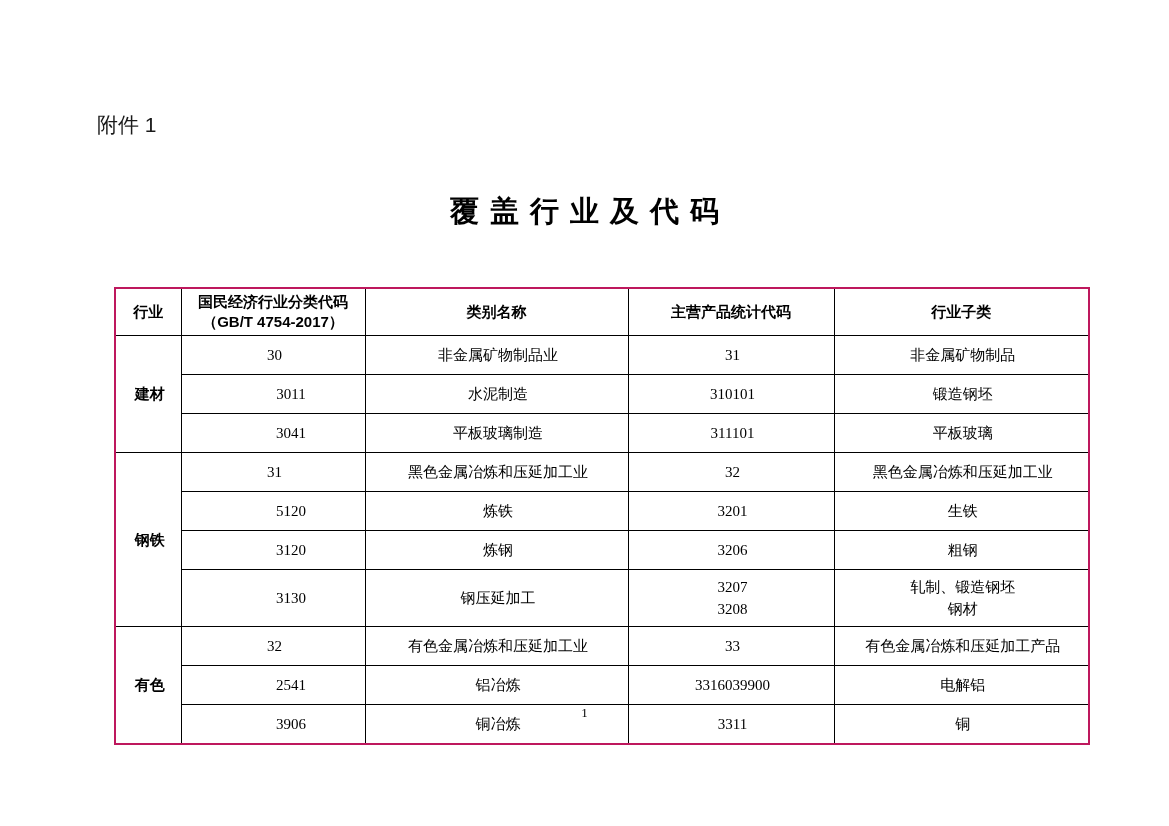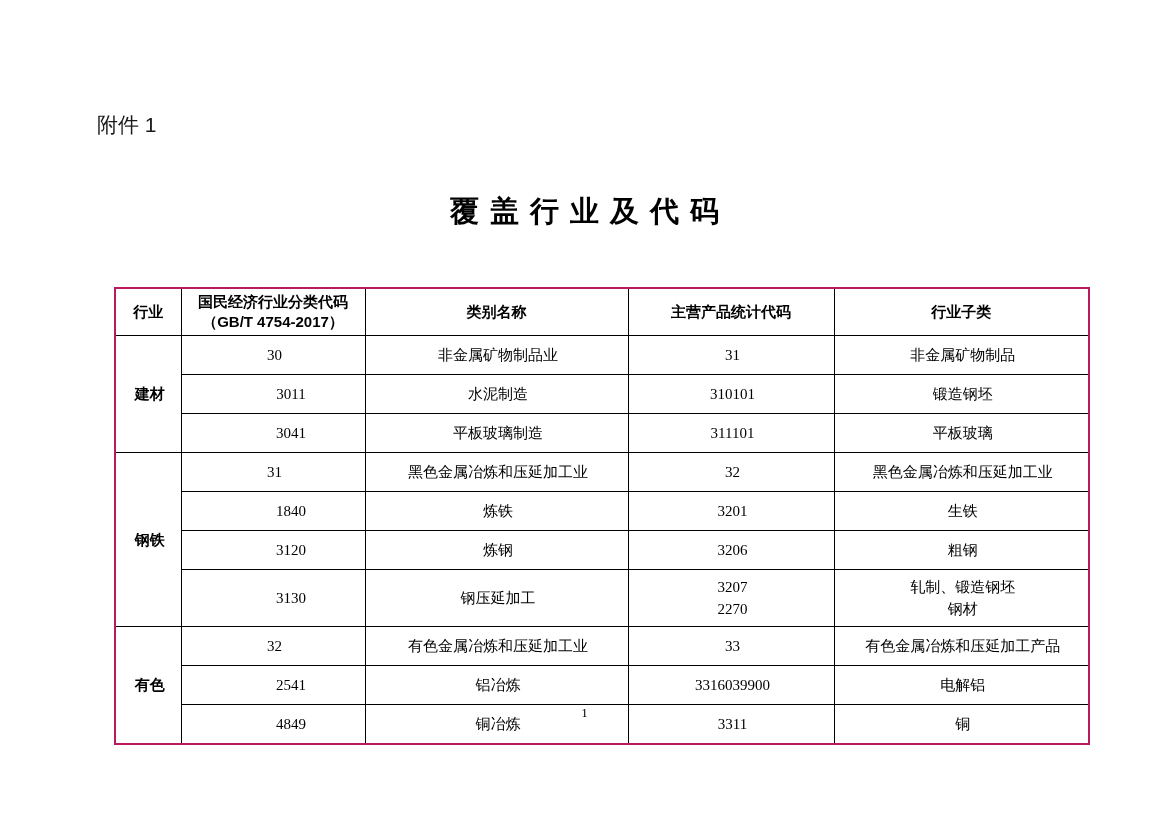--- a/index.html
+++ b/index.html
@@ -155,55 +155,55 @@
     </tr>
 
     <tr>
       <td class="industry-cell" rowspan="4">钢铁</td>
       <td class="code-cell">31</td>
       <td class="category-cell">黑色金属冶炼和压延加工业</td>
       <td class="code-cell">32</td>
       <td class="category-cell">黑色金属冶炼和压延加工业</td>
     </tr>
     <tr>
-      <td class="code-cell indent">1840</td>
+      <td class="code-cell indent">5120</td>
       <td class="category-cell">炼铁</td>
       <td class="code-cell">3201</td>
       <td class="category-cell">生铁</td>
     </tr>
     <tr>
       <td class="code-cell indent">3120</td>
       <td class="category-cell">炼钢</td>
       <td class="code-cell">3206</td>
       <td class="category-cell">粗钢</td>
     </tr>
     <tr class="tall">
       <td class="code-cell indent">3130</td>
       <td class="category-cell">钢压延加工</td>
       <td class="code-cell">3207
-2270</td>
+3208</td>
       <td class="category-cell">轧制、锻造钢坯
 钢材</td>
     </tr>
 
     <tr>
       <td class="industry-cell" rowspan="3">有色</td>
       <td class="code-cell">32</td>
       <td class="category-cell">有色金属冶炼和压延加工业</td>
       <td class="code-cell">33</td>
       <td class="category-cell">有色金属冶炼和压延加工产品</td>
     </tr>
     <tr>
       <td class="code-cell indent">2541</td>
       <td class="category-cell">铝冶炼</td>
       <td class="code-cell">3316039900</td>
       <td class="category-cell">电解铝</td>
     </tr>
     <tr>
-      <td class="code-cell indent">4849</td>
+      <td class="code-cell indent">3906</td>
       <td class="category-cell">铜冶炼</td>
       <td class="code-cell">3311</td>
       <td class="category-cell">铜</td>
     </tr>
   </tbody>
 </table>
 
 <div class="page-number">1</div>
 
 </body></html>

